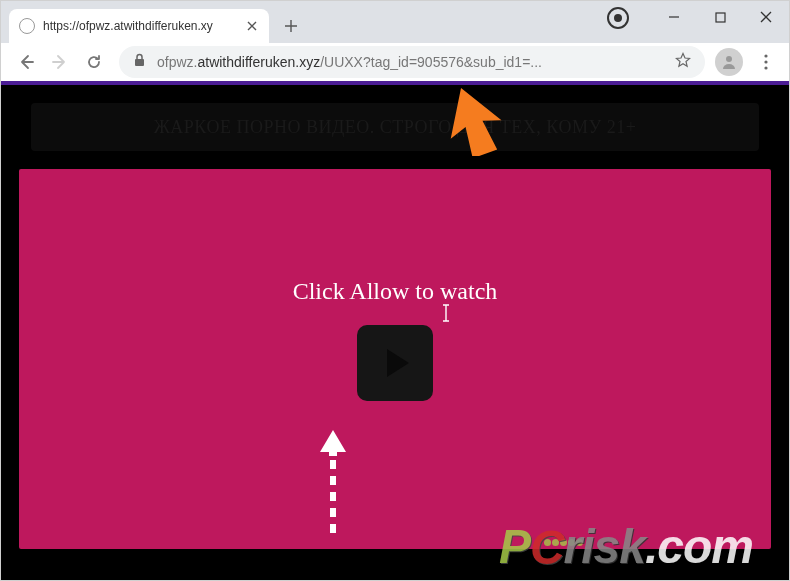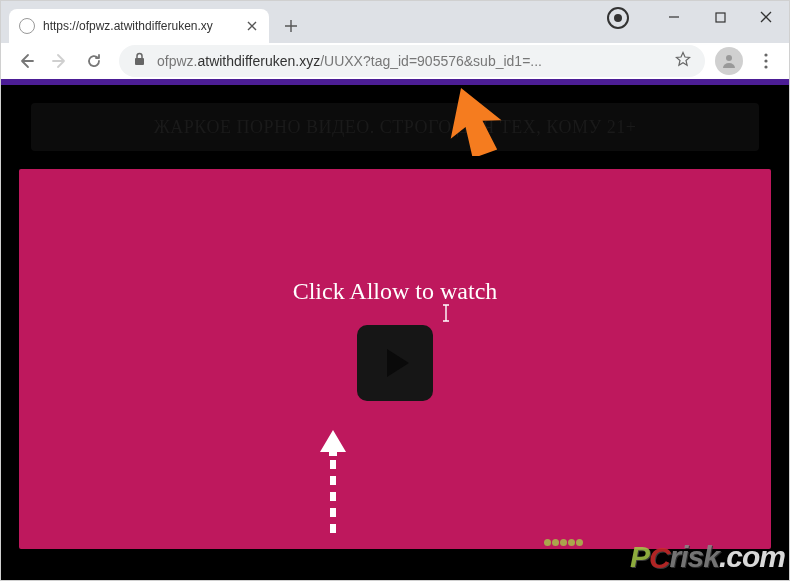--- a/index.html
+++ b/index.html
@@ -108,21 +108,21 @@
     .record-btn::after {
       content: '';
       width: 8px;
       height: 8px;
       background: #333;
       border-radius: 50%;
     }
     .toolbar {
       height: 42px;
       background: #fff;
-      border-bottom: 6px solid #4c1d95;
+      border-bottom: 4px solid #4c1d95;
       display: flex;
       align-items: center;
       padding: 0 10px;
     }
     .nav-btn {
       width: 30px;
       height: 30px;
       display: flex;
       align-items: center;
       justify-content: center;
@@ -219,23 +219,23 @@
       pointer-events: none;
     }
     .white-arrow {
       position: absolute;
       left: 318px;
       top: 430px;
       pointer-events: none;
     }
     .watermark {
       position: absolute;
-      right: 4px;
+      right: 36px;
       bottom: 6px;
-      font-size: 30px;
+      font-size: 48px;
       font-weight: bold;
       font-style: italic;
       font-family: Arial, sans-serif;
       opacity: 0.85;
       letter-spacing: -1px;
     }
     .wm-p { color: #a6c948; text-shadow: 1px 1px 0 #444; }
     .wm-c { color: #cf2b2b; text-shadow: 1px 1px 0 #444; display:inline-block; transform: translateY(1px); }
     .wm-r { color: #888; text-shadow: 1px 1px 0 #333; }
     .wm-dot { color: #fff; }

